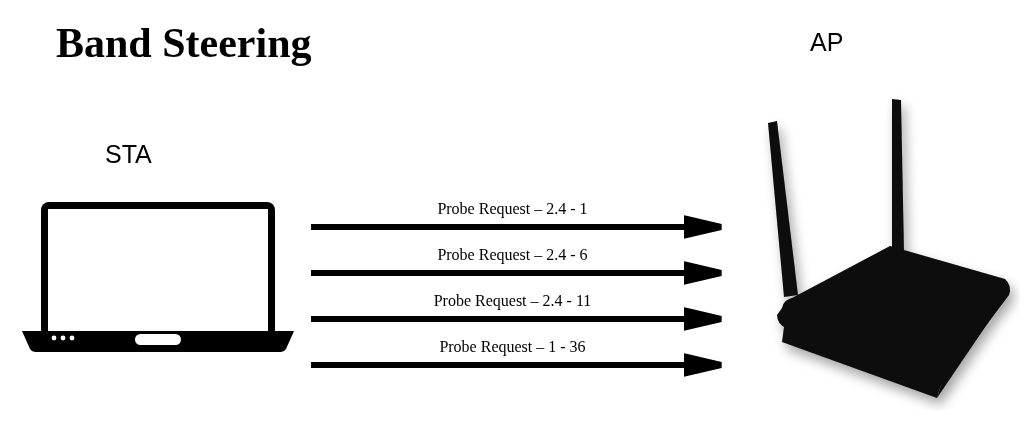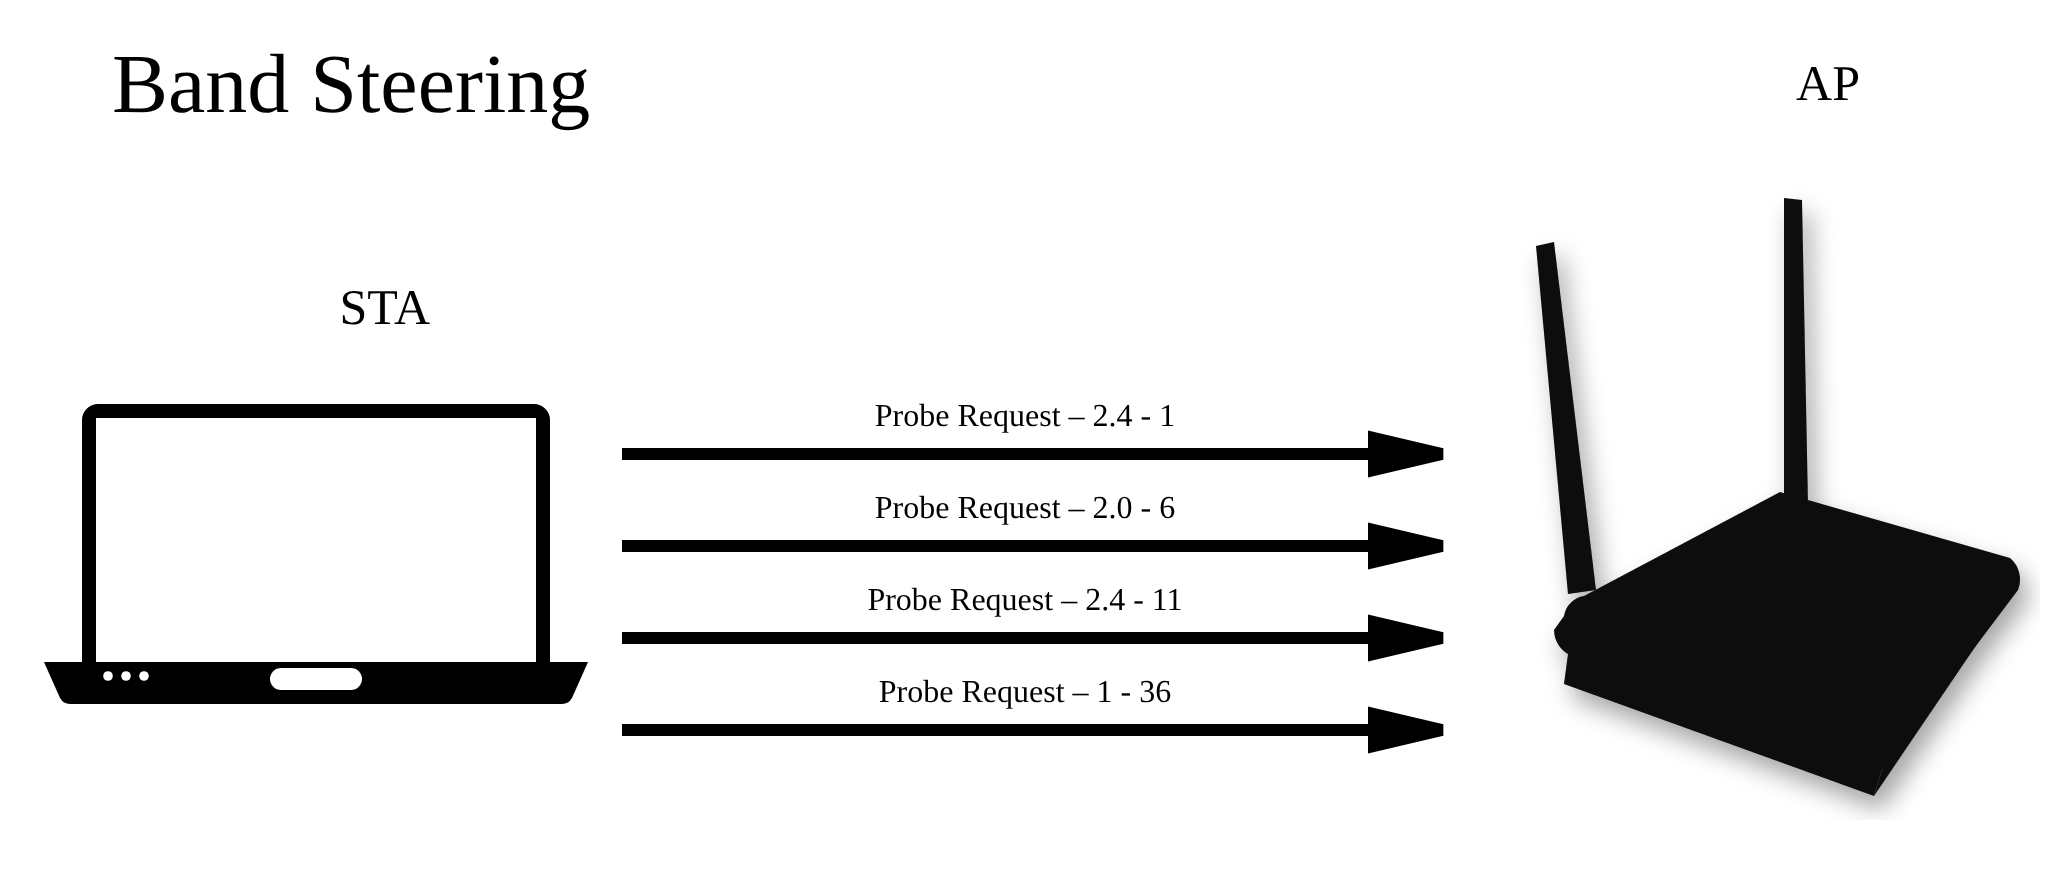--- a/index.html
+++ b/index.html
@@ -22,35 +22,35 @@
     width: 1024px;
     height: 436px;
   }
 
   
   .diagram-title {
     position: absolute;
     left: 56px;
     top: 22px;
     font-size: 42px;
-    font-weight: normal;
+    font-weight: bold;
     letter-spacing: 0px;
     line-height: 1;
     white-space: nowrap;
     font-family: "Liberation Serif", "DejaVu Serif", serif;
   }
 
   
   .node-label {
     position: absolute;
     font-size: 25px;
     line-height: 1;
     white-space: nowrap;
-    text-align: right;
-    font-family: Liberation Serif, serif;
+    text-align: left;
+    font-family: Liberation Sans, sans-serif;
   }
   .node-label.sta {
     left: 105px;
     top: 142px;
     width: 110px;
   }
   .node-label.ap {
     left: 810px;
     top: 30px;
     width: 120px;
@@ -151,21 +151,21 @@
   </svg>
 
   <div class="msg-row" style="top:160px">
     <div class="msg-label">Probe Request – 2.4 - 1</div>
     <svg class="msg-arrow" viewBox="0 0 425 17">
       <path d="M6,10 H390 M382,2 L416,10 L382,18 Z" stroke="#000000" stroke-width="6" fill="#000000"></path>
     </svg>
   </div>
 
   <div class="msg-row" style="top:206px">
-    <div class="msg-label">Probe Request – 2.0 - 6</div>
+    <div class="msg-label">Probe Request – 2.4 - 6</div>
     <svg class="msg-arrow" viewBox="0 0 425 17">
       <path d="M6,10 H390 M382,2 L416,10 L382,18 Z" stroke="#000000" stroke-width="6" fill="#000000"></path>
     </svg>
   </div>
 
   <div class="msg-row" style="top:252px">
     <div class="msg-label">Probe Request – 2.4 - 11</div>
     <svg class="msg-arrow" viewBox="0 0 425 17">
       <path d="M6,10 H390 M382,2 L416,10 L382,18 Z" stroke="#000000" stroke-width="6" fill="#000000"></path>
     </svg>

